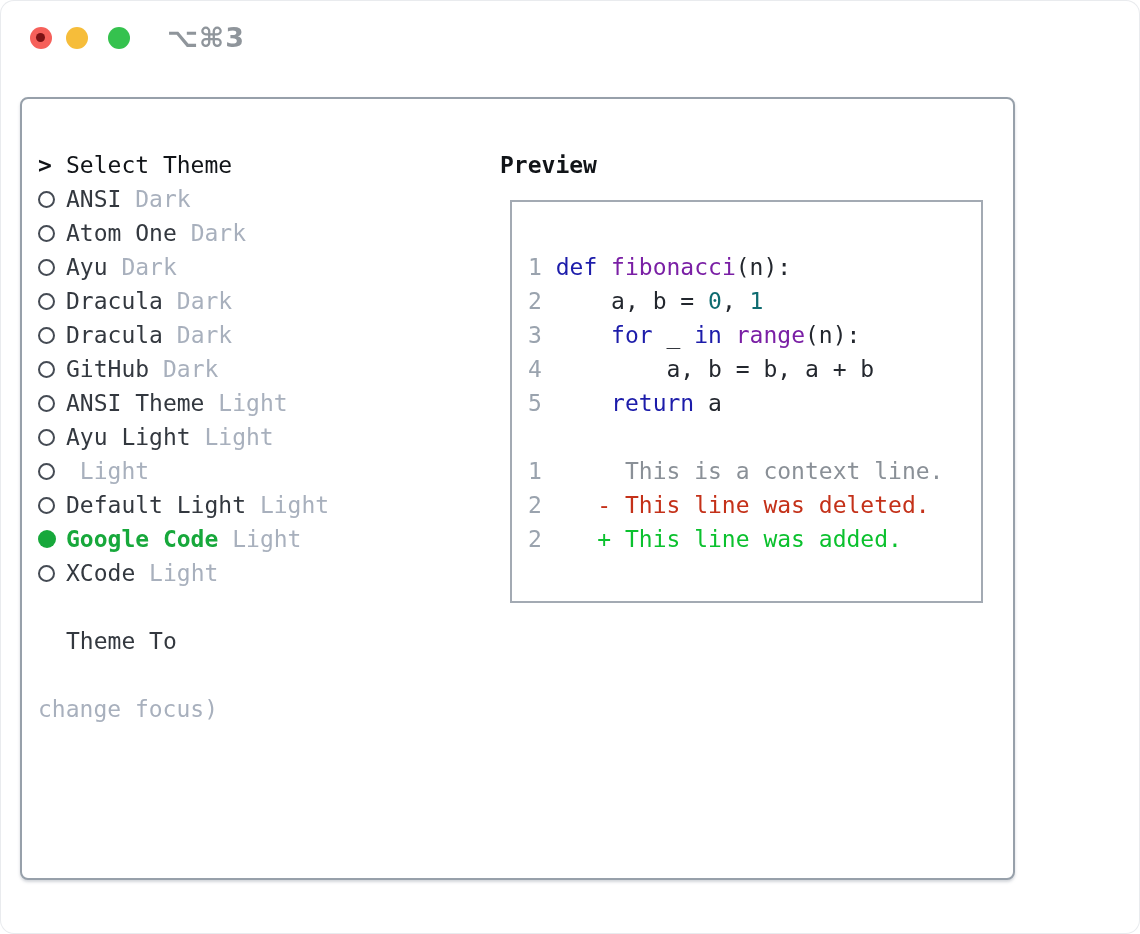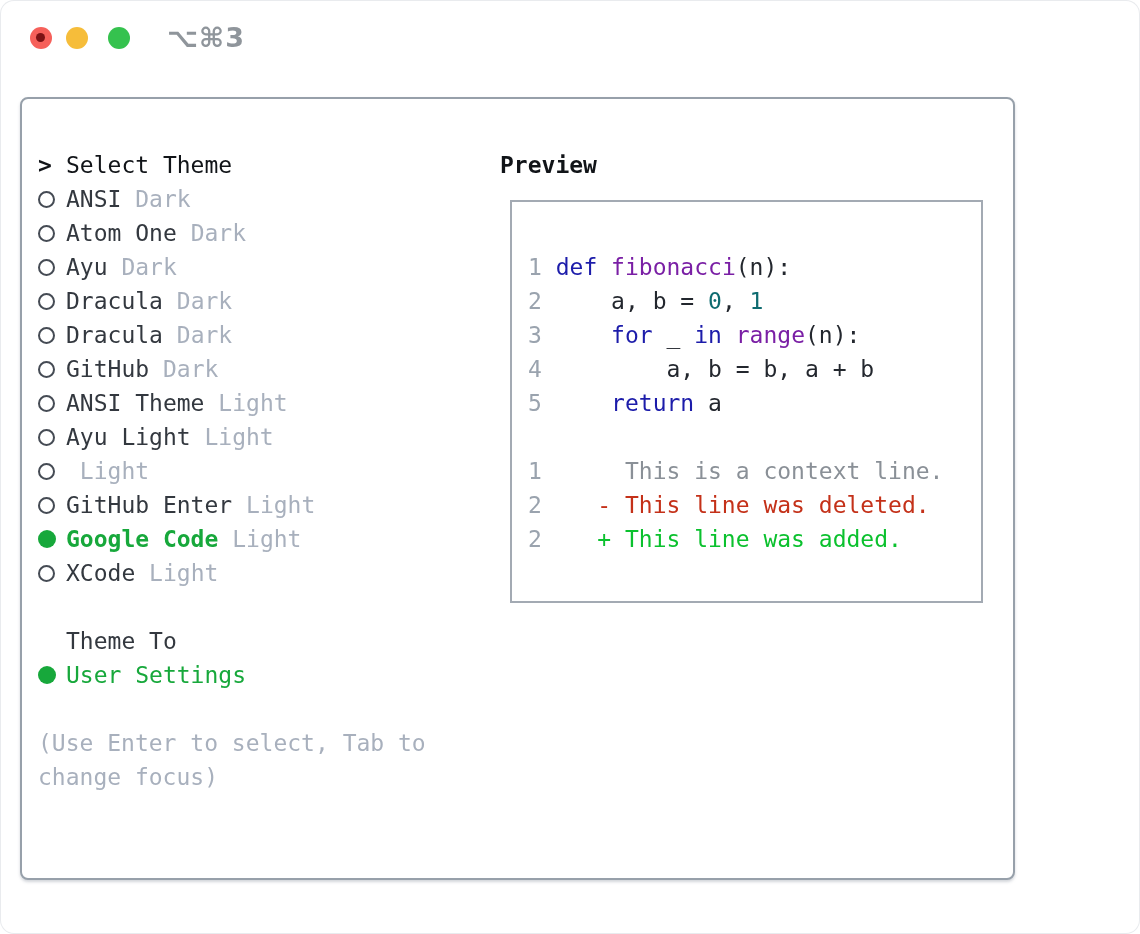--- a/index.html
+++ b/index.html
@@ -136,21 +136,21 @@
       <span class="marker">
           <span class="radio"></span>
         </span>
         <span class="variant">&nbsp;</span>
         <span class="variant">Light</span>
     </div>
     <div class="row theme-item">
       <span class="marker">
           <span class="radio"></span>
         </span>
-      <span class="t-name">GitHub Enter</span>
+      <span class="t-name">Default Light</span>
         <span class="variant">&nbsp;</span>
         <span class="variant">Light</span>
     </div>
     <div class="row theme-item selected">
       <span class="marker">
           <span class="radio"></span>
         </span>
       <span class="t-name">Google Code</span>
         <span class="variant">&nbsp;</span>
         <span class="variant">Light</span>
@@ -163,30 +163,23 @@
         <span class="variant">&nbsp;</span>
         <span class="variant">Light</span>
     </div>
 
     <div class="blank"></div>
 
     <div class="row">
       <span class="marker"></span>
       <span>Theme To</span>
     </div>
-    <div class="row opt selected">
-      <span class="marker">
-          <span class="radio"></span>
-        </span>
-      <span class="o-label">User Settings</span>
-    </div>
 
     <div class="blank"></div>
 
-    <div class="row help">(Use Enter to select, Tab to</div>
     <div class="row help">change focus)</div>
   </div>
 
   <div class="preview-label">Preview</div>
 
   <div class="preview-box">
     <div class="code" id="code"><div class="code-line"><span class="tok-ln">1 </span><span class="tok-kw">def</span><span class="tok-pl"> </span><span class="tok-fn">fibonacci</span><span class="tok-pl">(n):</span></div><div class="code-line"><span class="tok-ln">2 </span><span class="tok-pl">    a, b = </span><span class="tok-num">0</span><span class="tok-pl">, </span><span class="tok-num">1</span></div><div class="code-line"><span class="tok-ln">3 </span><span class="tok-pl">    </span><span class="tok-kw">for</span><span class="tok-pl"> _ </span><span class="tok-kw">in</span><span class="tok-pl"> </span><span class="tok-fn">range</span><span class="tok-pl">(n):</span></div><div class="code-line"><span class="tok-ln">4 </span><span class="tok-pl">        a, b = b, a + b</span></div><div class="code-line"><span class="tok-ln">5 </span><span class="tok-pl">    </span><span class="tok-kw">return</span><span class="tok-pl"> a</span></div><div class="code-line"></div><div class="code-line"><span class="tok-ln">1 </span><span class="tok-ctx">     This is a context line.</span></div><div class="code-line"><span class="tok-ln">2 </span><span class="tok-del">   - This line was deleted.</span></div><div class="code-line"><span class="tok-ln">2 </span><span class="tok-add">   + This line was added.</span></div></div>
   </div>
 
 </div>

